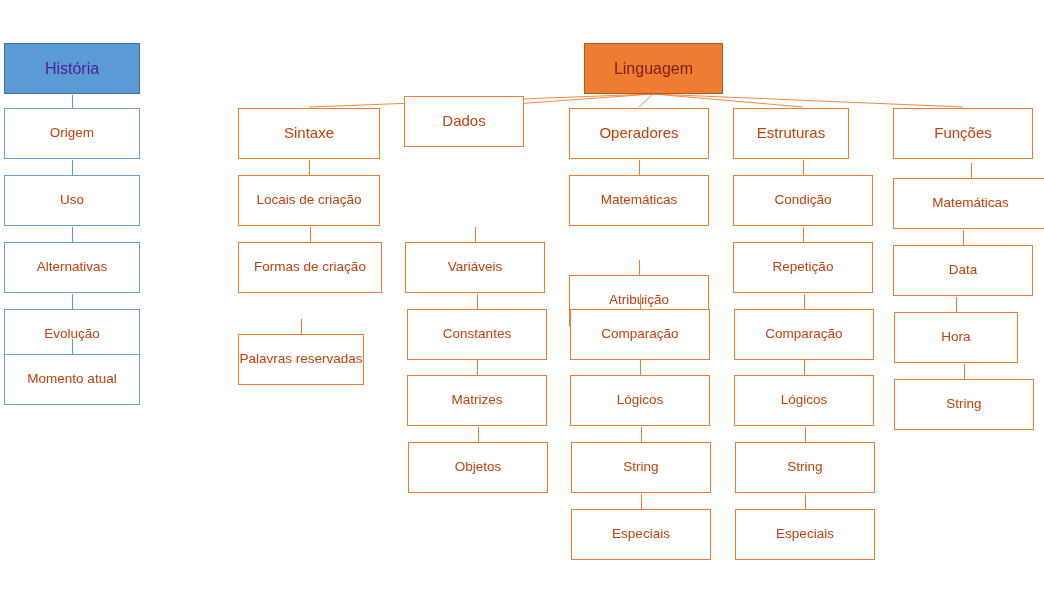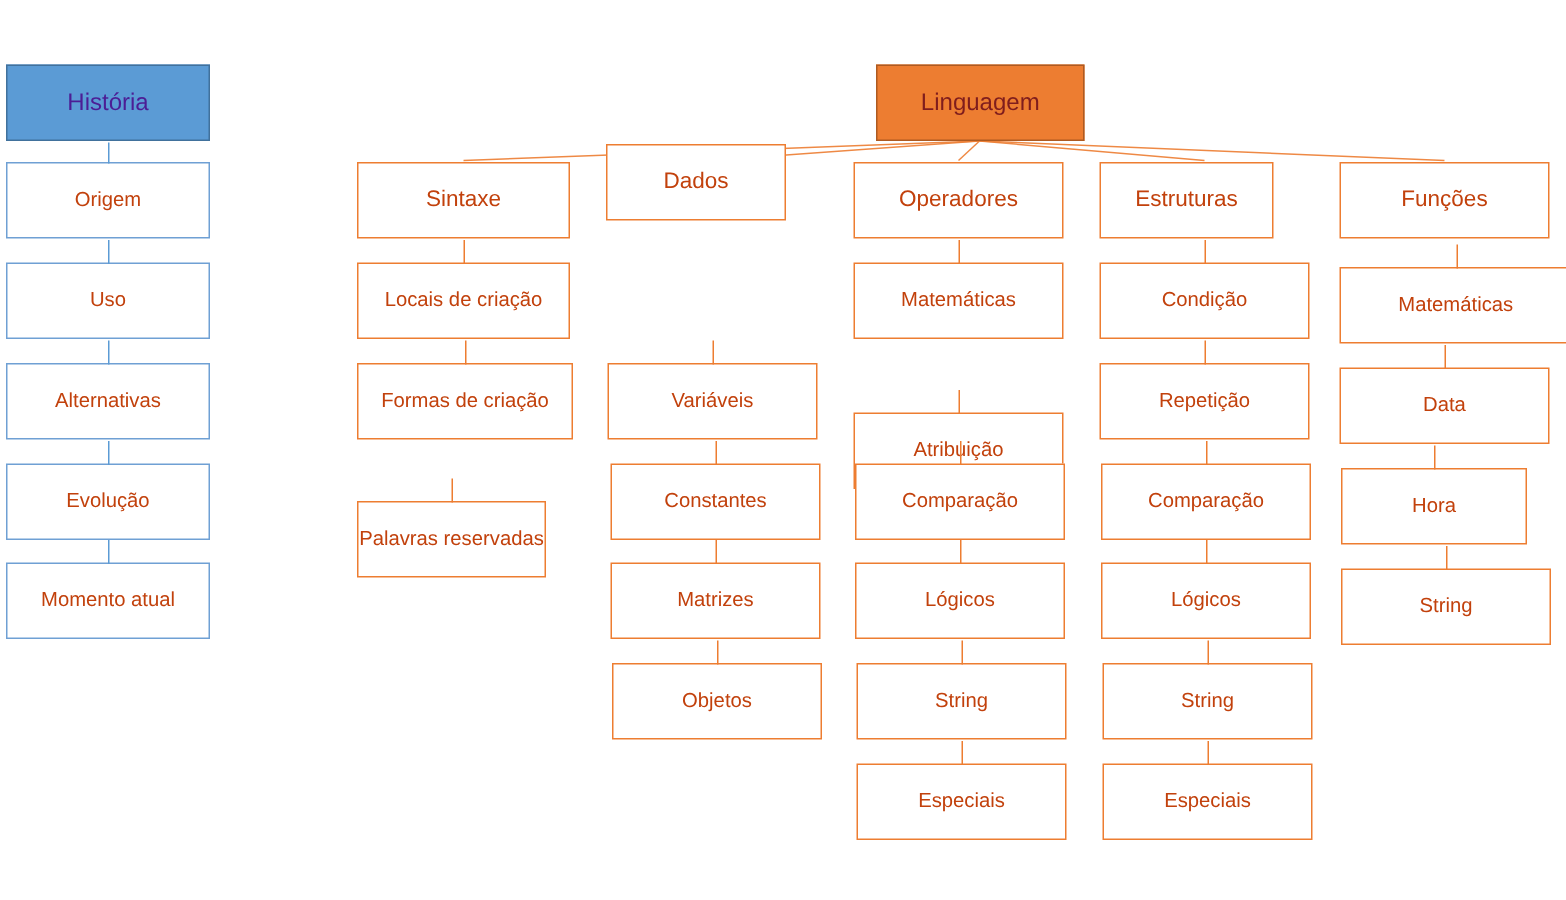--- a/index.html
+++ b/index.html
@@ -82,21 +82,21 @@
   <div class="box root-blue" style="left:4px; top:43px; width:136px;">História</div>
 
   <div class="box child child-blue stub gap14" style="left:4px; top:108px; width:136px;">Origem</div>
 
   <div class="box child child-blue stub" style="left:4px; top:175px; width:136px;">Uso</div>
 
   <div class="box child child-blue stub" style="left:4px; top:242px; width:136px;">Alternativas</div>
 
   <div class="box child child-blue stub" style="left:4px; top:309px; width:136px;">Evolução</div>
 
-  <div class="box child child-blue stub" style="left:4px; top:375px; width:136px;">Momento atual</div>
+  <div class="box child child-blue stub" style="left:4px; top:354px; width:136px;">Momento atual</div>
 
   <div class="box root-orange" style="left:584px; top:43px; width:139px;">Linguagem</div>
 
   <div class="box hdr-orange" style="left:238px; top:108px; width:142px;">Sintaxe</div>
 
   <div class="box child child-orange stub" style="left:238px; top:175px; width:142px;">Locais de criação</div>
 
   <div class="box child child-orange stub" style="left:238px; top:242px; width:144px;">Formas de criação</div>
 
   <div class="box child child-orange stub" style="left:238px; top:309px; width:126px;margin-top:25px;">Palavras reservadas</div>

